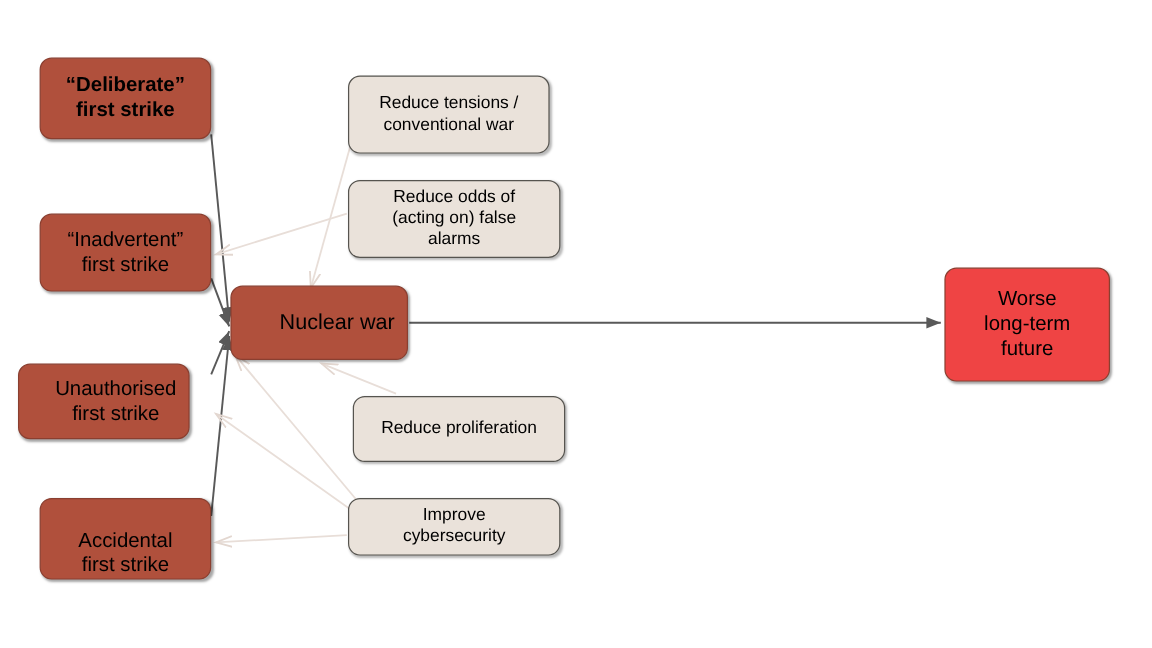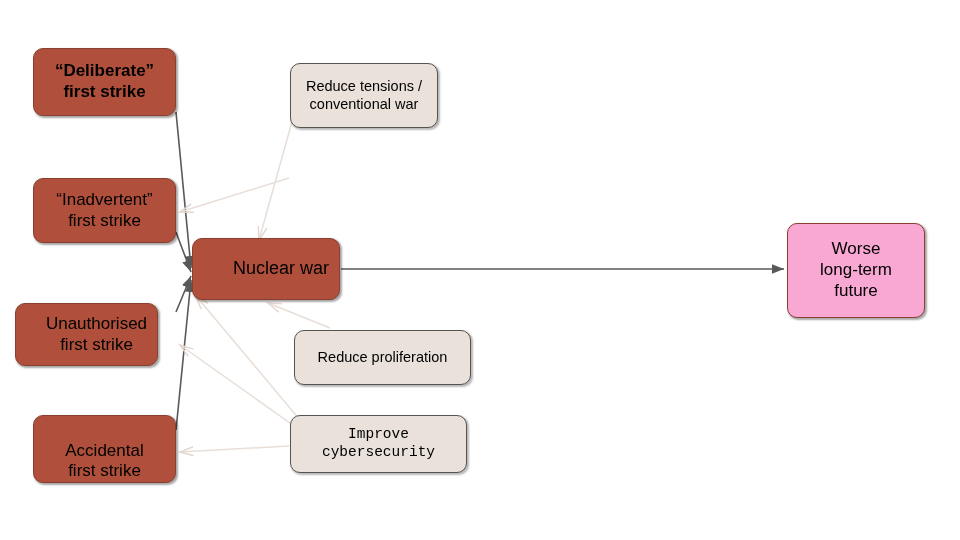--- a/index.html
+++ b/index.html
@@ -15,21 +15,21 @@
         white-space:pre-line;}
   .node span{display:block;width:100%;padding:0 6px;}
 
   .node.cause{
       background:#b0503c;
       border:1px solid #8a3f30;
       box-shadow:1.5px 1.5px 2px rgba(0,0,0,0.35);
       font-size:17px;
   }
   .node.outcome{
-      background:#f9a8d4;
+      background:#ef4444;
       border:1px solid #8a3f30;
       box-shadow:1.5px 1.5px 2px rgba(0,0,0,0.35);
       font-size:17px;
   }
   .node.central{
       background:#b0503c;
       border:1px solid #8a3f30;
       box-shadow:1.5px 1.5px 2px rgba(0,0,0,0.35);
       font-size:18px;
   }
@@ -40,24 +40,24 @@
       font-size:14.5px;
   }
 
   
   #n-deliberate   {left:33px; top:48px;  width:143px; height:68px;font-weight:bold;}
   #n-inadvertent  {left:33px; top:178px; width:143px; height:65px;justify-content:flex-end;}
   #n-unauthorised {left:15px; top:303px; width:143px; height:63px;padding-left:20px;}
   #n-accidental   {left:33px; top:415px; width:143px; height:68px;align-items:flex-end;}
   #n-nuclearwar   {left:192px;top:238px; width:148px; height:62px;padding-left:30px;}
   #n-worse        {left:787px;top:223px; width:138px; height:95px;}
-  #n-tensions     {left:290px;top:63px;  width:148px; height:65px;border-radius:10px;}
+  #n-tensions     {left:290px;top:63px;  width:168px; height:65px;border-radius:10px;}
   #n-falsealarms  {left:290px;top:150px; width:177px; height:65px;}
   #n-proliferation{left:294px;top:330px; width:177px; height:55px;}
-  #n-cybersecurity{left:290px;top:415px; width:177px; height:58px;font-family:Liberation Mono, monospace;}
+  #n-cybersecurity{left:290px;top:415px; width:177px; height:48px;}
 </style>
 </head>
 <body>
 
 <div id="canvas">
 
   <svg id="edges" viewBox="0 0 960 540" xmlns="http://www.w3.org/2000/svg">
     <defs>
       <marker id="arrowDark" markerWidth="9" markerHeight="9" refX="7.5" refY="3" orient="auto" markerUnits="strokeWidth">
         <path d="M0,0 L7.5,3 L0,6 z" fill="#595959"></path>
@@ -114,20 +114,25 @@
     <span>Worse
 long-term
 future</span>
   </div>
 
   <div class="node intervention" id="n-tensions">
     <span>Reduce tensions /
 conventional war</span>
   </div>
 
+  <div class="node intervention" id="n-falsealarms">
+    <span>Reduce odds of
+(acting on) false
+alarms</span>
+  </div>
 
   <div class="node intervention" id="n-proliferation">
     <span>Reduce proliferation</span>
   </div>
 
   <div class="node intervention" id="n-cybersecurity">
     <span>Improve
 cybersecurity</span>
   </div>
 

